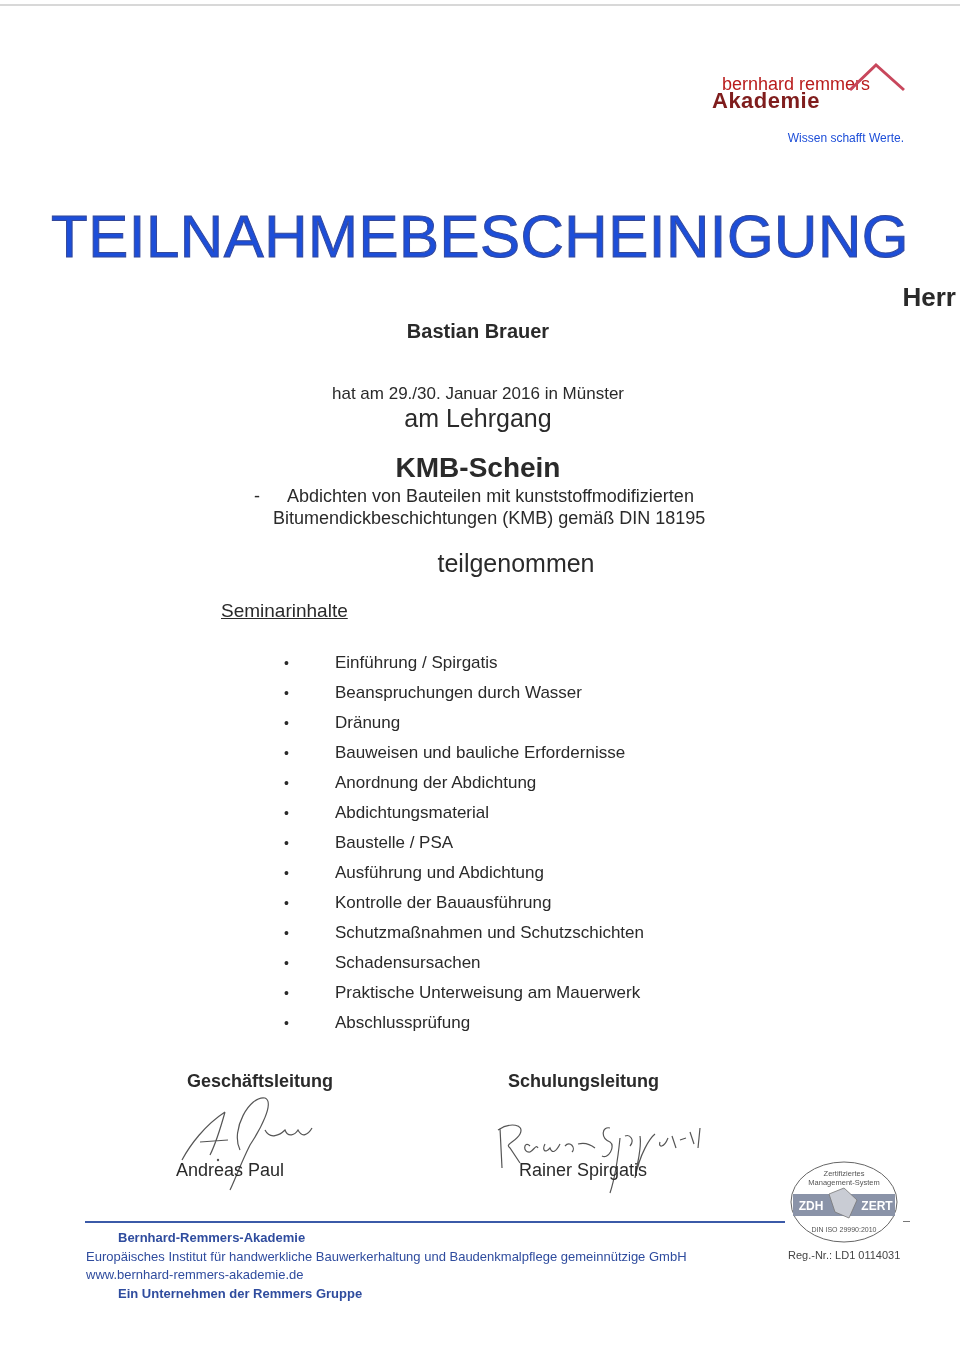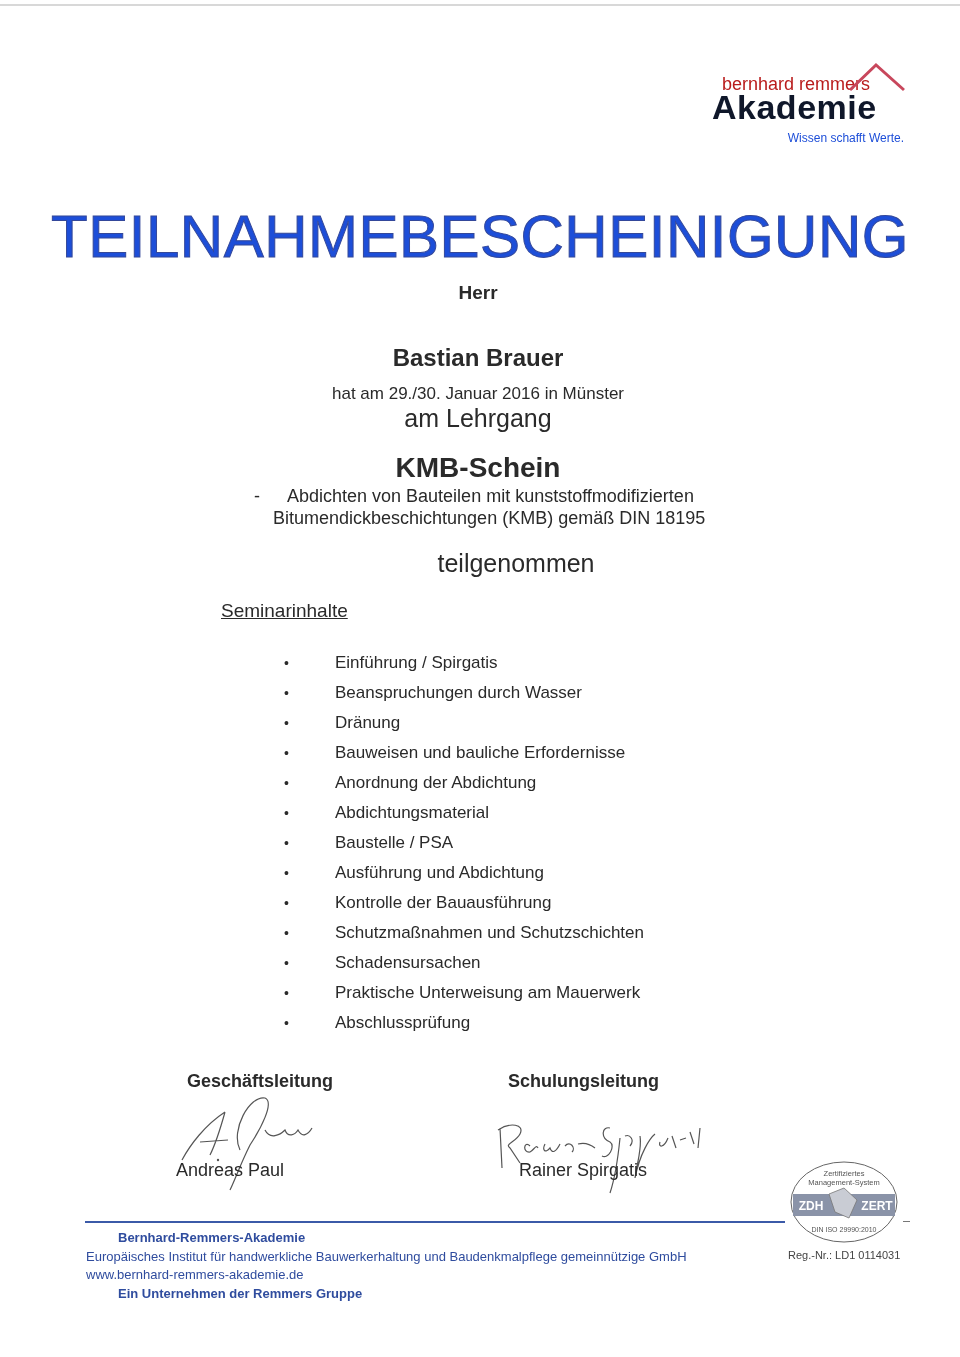--- a/index.html
+++ b/index.html
@@ -4,28 +4,28 @@
 <style>
   html, body { margin: 0; padding: 0; background: #ffffff; }
   body { width: 960px; height: 1357px; position: relative; overflow: hidden; font-family: "Liberation Sans", sans-serif; color: #2a2a2a; }
   .abs { position: absolute; }
   .top-rule { left: 0; top: 4px; width: 960px; height: 2px; background: #d8d8d8; }
 
   
   .logo { left: 712px; top: 60px; width: 200px; height: 90px; }
   .logo .brand-small { position: absolute; left: 10px; top: 14px; font-size: 18px; color: #b91c1c; }
   .logo .roof { position: absolute; left: 136px; top: 2px; }
-  .logo .brand-big { position: absolute; left: 0; top: 28px; font-size: 34px; font-weight: bold; color: #0f172a; letter-spacing: 0.5px; }
+  .logo .brand-big { position: absolute; left: 0; top: 28px; font-size: 22px; font-weight: bold; color: #7f1d1d; letter-spacing: 0.5px; }
   .logo .tagline { position: absolute; right: 8px; top: 71px; font-size: 12px; color: #1d4ed8; }
 
   .title { left: 0; top: 202px; width: 960px; text-align: center; font-size: 60px; font-weight: normal; color: #1d4ed8; letter-spacing: 0.5px; -webkit-text-stroke: 1px #34489a; }
 
   .center { left: 0; width: 956px; text-align: center; }
-  .salutation { top: 282px; font-size: 19px; font-weight: bold; }
-  .name { top: 320px; font-size: 24px; font-weight: bold; margin-top: 24px; }
+  .salutation { top: 282px; font-size: 26px; font-weight: bold; text-align: right; }
+  .name { top: 320px; font-size: 20px; font-weight: bold; }
   .line1 { top: 384px; font-size: 17px; }
   .line2 { top: 404px; font-size: 25px; }
   .course { top: 452px; font-size: 28px; font-weight: bold; }
   .desc { left: 254px; top: 486px; width: 520px; font-size: 18px; line-height: 21px; }
   .desc .dash { position: absolute; left: 0; top: 0; }
   .desc .d1 { position: absolute; left: 33px; top: 0; white-space: nowrap; }
   .desc .d2 { position: absolute; left: 19px; top: 22px; white-space: nowrap; }
   .participated { top: 549px; font-size: 25px; padding-left: 38px; }
 
   .seminar-head { left: 221px; top: 600px; font-size: 19px; text-decoration: underline; }

